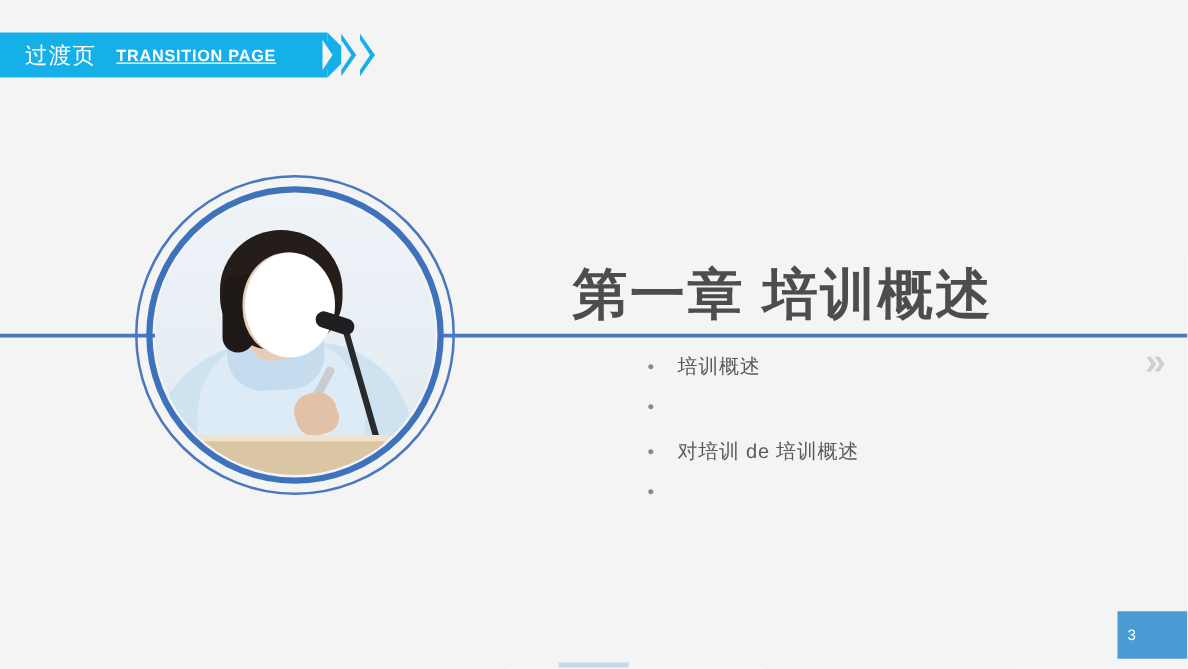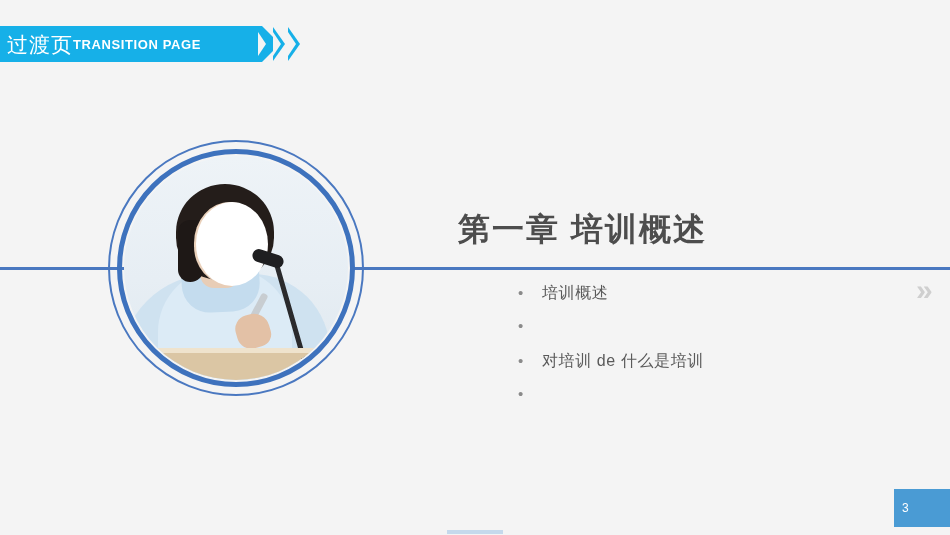--- a/index.html
+++ b/index.html
@@ -34,32 +34,34 @@
     left: 262px;
     top: 0;
     width: 0;
     height: 0;
     border-top: 18px solid transparent;
     border-bottom: 18px solid transparent;
     border-left: 18px solid #16b0e8;
   }
   .banner-title-cn {
     color: #ffffff;
-    font-size: 21px;
+    font-size: 18px;
     font-weight: 400;
     letter-spacing: 1px;
-    margin-left: 7px;
+    margin-left: 20px;
     line-height: 1;
   }
   .banner-title-en {
     color: #ffffff;
     font-size: 13px;
     font-weight: bold;
     letter-spacing: 0.6px;
+    margin-left: 16px;
     line-height: 1;
+    text-decoration: underline;
   }
   #header-chevrons {
     position: absolute;
     left: 258px;
     top: 26px;
     height: 36px;
     z-index: 6;
     display: flex;
     align-items: center;
     gap: 3px;
@@ -250,21 +252,21 @@
     width: 204px; height: 10px;
     background: #efe3cd;
     border-radius: 3px;
   }
 
   
   #chapter-title {
     position: absolute;
     left: 458px;
     top: 211px;
-    font-size: 32px;
+    font-size: 44px;
     font-weight: bold;
     color: #4d4d4d;
     letter-spacing: 2px;
     line-height: 1.15;
     white-space: nowrap;
   }
   #bullet-list {
     position: absolute;
     left: 518px;
     top: 283px;
@@ -371,21 +373,21 @@
   <ul id="bullet-list">
     <li>
       <span class="bullet-dot">•</span>
       <span>培训概述</span>
     </li>
     <li>
       <span class="bullet-dot">•</span>
     </li>
     <li>
       <span class="bullet-dot">•</span>
-      <span>对培训 de 什么是培训</span>
+      <span>对培训 de 培训概述</span>
     </li>
     <li>
       <span class="bullet-dot">•</span>
     </li>
   </ul>
 
   <div id="right-chevron">»</div>
 
   <div id="page-badge">
     <span>3</span>

